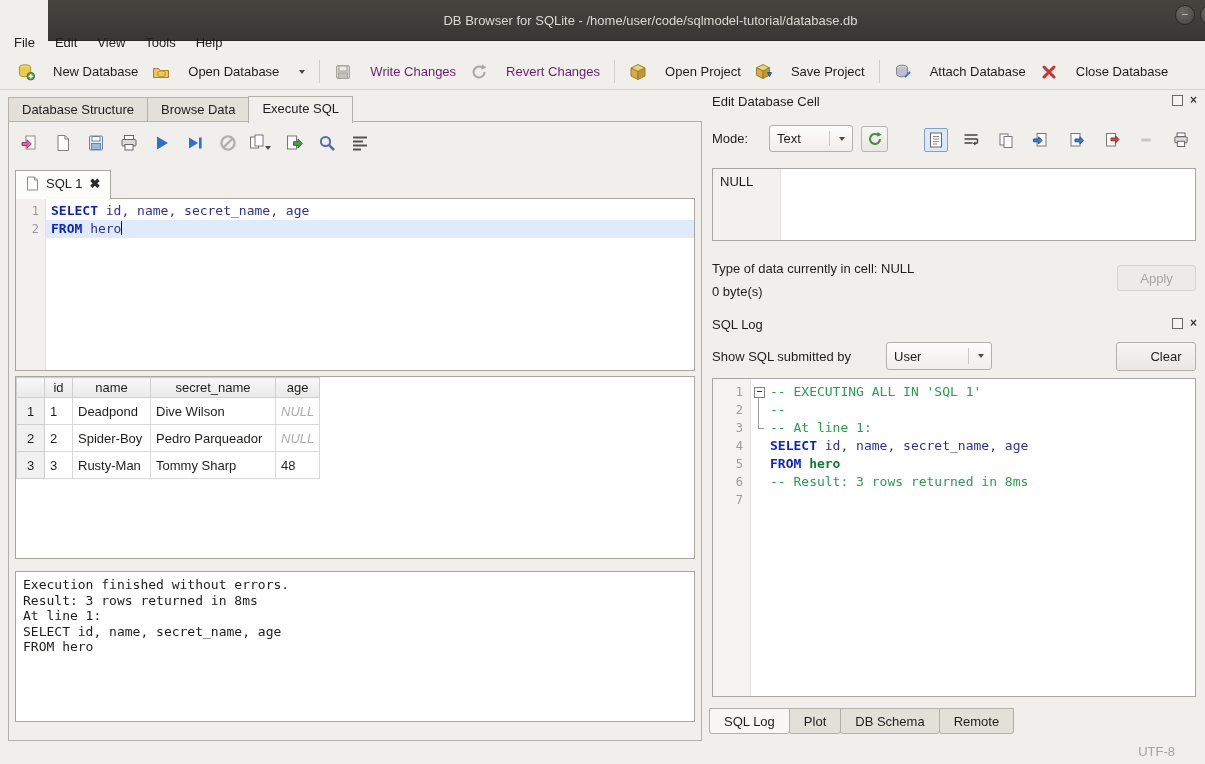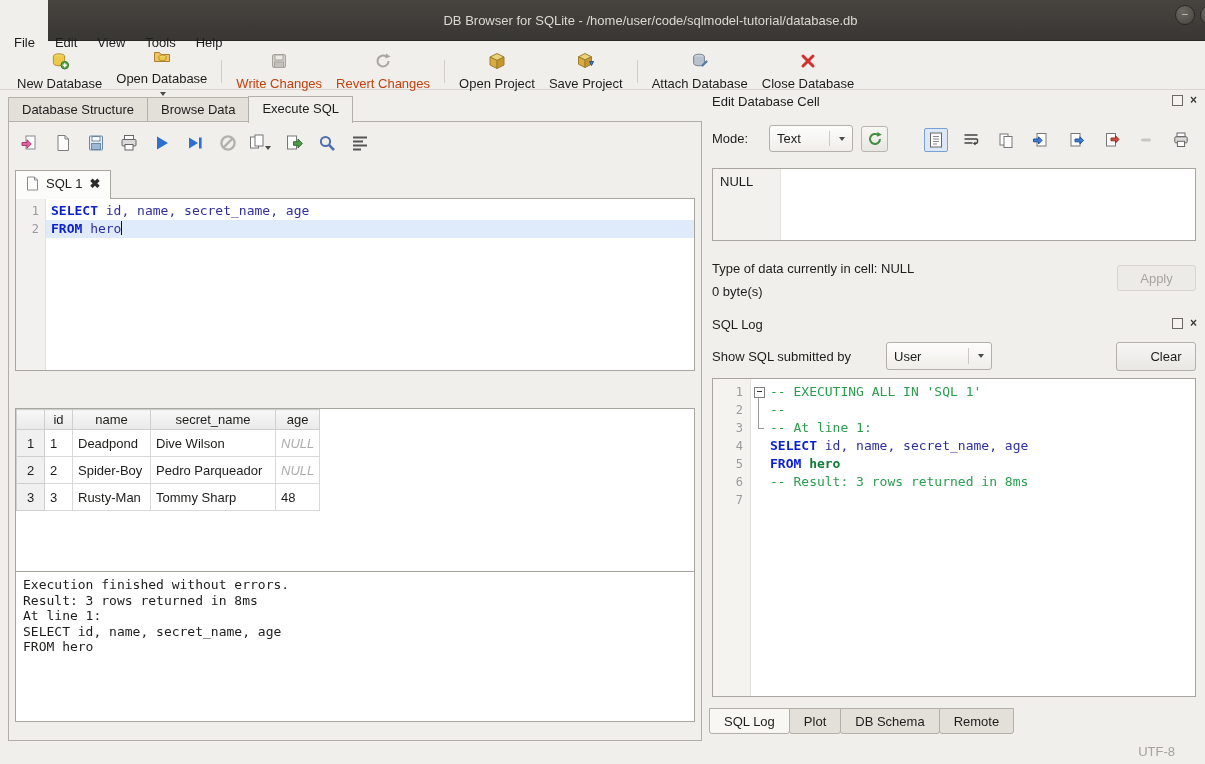--- a/index.html
+++ b/index.html
@@ -32,22 +32,22 @@
   }
 
   
   .menubar { position:absolute; left:0; top:30px; width:100%; height:24px;
     display:flex; align-items:center; padding-left:4px; }
   .menu-item { padding:3px 10px; border-radius:2px; }
 
   .toolbar { position:absolute; left:0; top:54px; width:100%; height:36px;
     display:flex; align-items:center; padding-left:10px;
     border-bottom:1px solid #d8d5cf; }
-  .tb-btn { display:flex; align-items:center; gap:6px; padding:5px 7px; border-radius:3px; white-space:nowrap;flex-direction:column; }
-  .tb-btn.disabled { color:#c2410c; }
+  .tb-btn { display:flex; align-items:center; gap:18px; padding:5px 7px; border-radius:3px; white-space:nowrap; }
+  .tb-btn.disabled { color:#701a75; }
   .tb-sep { width:1px; height:23px; background:#d2cfc9; margin:0 7px; }
   .dd { width:0; height:0; border-left:3.5px solid transparent; border-right:3.5px solid transparent;
     border-top:4.5px solid #4a4a45; margin-left:2px; }
 
   
   .left-tabs { position:absolute; left:8px; top:96px; display:flex; z-index:2; }
   .tab { height:25px; margin-top:1px; padding:4px 13px 0; background:#e3e0da;
     border:1px solid #b4b1ab; margin-left:-1px; }
   .tab:first-child { margin-left:0; }
   .tab.active { height:27px; margin-top:0; background:#f0efeb; border-bottom:none; position:relative; z-index:3; }
@@ -72,21 +72,21 @@
   .ed-num { width:30px; flex:none; text-align:right; padding-right:7px; color:#9b9b9b; font-size:12px; z-index:1; }
   .ed-text { flex:1; white-space:pre; padding-left:5px; }
   .ed-line.current .ed-text { background:#dfeafa; }
   .kw { color:#0a1fd0; font-weight:bold; }
   .ident { color:#2f2f9e; }
   .comment { color:#2a9d4e; }
   .tbl { color:#0e7d35; font-weight:bold; }
   .caret { display:inline-block; width:1px; height:14px; background:#111; vertical-align:-2px; }
 
   .results { position:absolute; left:6px; top:254px; width:680px; height:183px;
-    border:1px solid #a9a6a0; background:#fff; overflow:hidden;margin-top:32px; }
+    border:1px solid #a9a6a0; background:#fff; overflow:hidden; }
   table.grid { border-collapse:collapse; table-layout:fixed; font-size:13px; }
   table.grid th { height:20px; font-weight:normal; background:linear-gradient(#f8f8f8,#e9e9e9);
     border:1px solid #cfcfcf; padding:0 4px; }
   table.grid td { height:27px; border:1px solid #d9d9d9; padding:0 5px; background:#fff; }
   table.grid td.rowhead { background:#f0f0f0; border-color:#cfcfcf; text-align:center; }
   td.null { color:#adadad; font-style:italic; }
 
   .message-box { position:absolute; left:6px; top:449px; width:680px; height:151px;
     border:1px solid #a9a6a0; background:#fff;
     font-family:"DejaVu Sans Mono", monospace; font-size:13px; line-height:15.5px;

